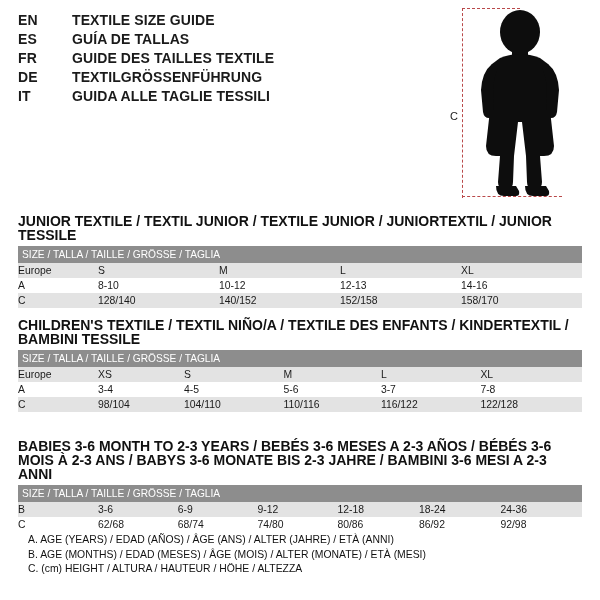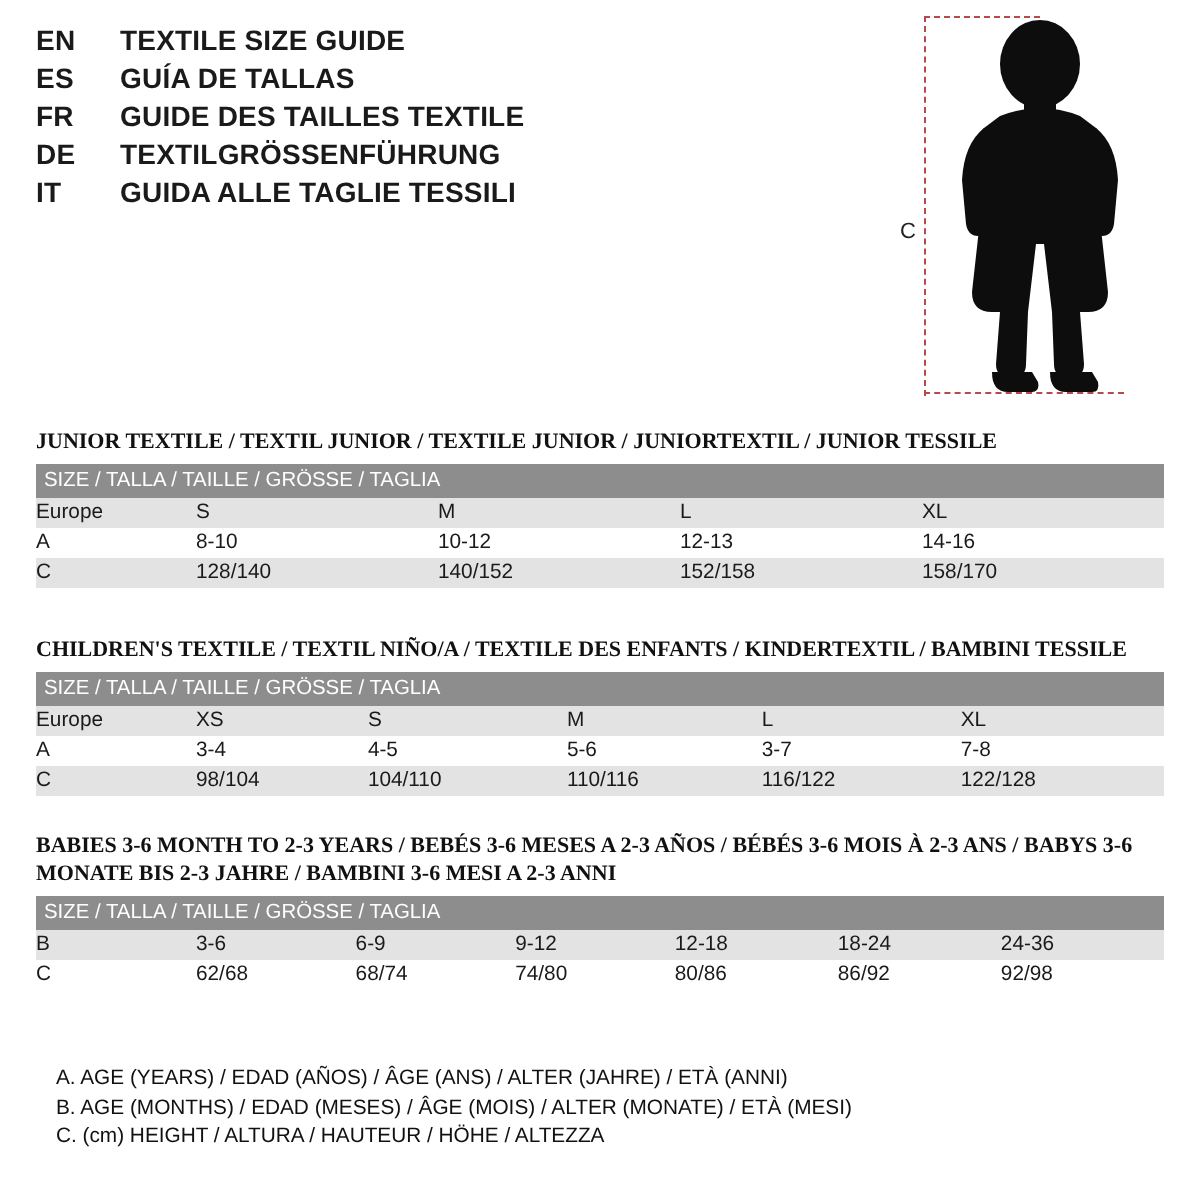--- a/index.html
+++ b/index.html
@@ -30,20 +30,21 @@
     font-size: 14px;
     font-weight: bold;
     letter-spacing: 0.1px;
   }
   .lang-code {
     width: 42px;
     flex: 0 0 42px;
   }
   .lang-title {
     flex: 1 1 auto;
+    margin-left: 12px;
   }
 
   
   .figure-area {
     position: absolute;
     right: 10px;
     top: 6px;
     width: 140px;
     height: 200px;
   }
@@ -84,26 +85,25 @@
     top: 0px;
   }
 
   
   .section {
     position: absolute;
     left: 18px;
     width: 564px;
   }
   .section-title {
-    font-size: 11px;
+    font-size: 14px;
     font-weight: bold;
     line-height: 14px;
     margin-bottom: 4px;
     color: #111;
-    font-family: Liberation Serif, serif;
   }
 
   
   table.size-table {
     width: 100%;
     border-collapse: collapse;
     font-size: 10.4px;
   }
   table.size-table td {
     padding: 2px 0 2px 0;
@@ -262,21 +262,21 @@
       <td class="cell">98/104</td>
       <td class="cell">104/110</td>
       <td class="cell">110/116</td>
       <td class="cell">116/122</td>
       <td class="cell">122/128</td>
     </tr>
   </tbody>
     </table>
 </div>
 
-<div class="section" style="top:416px;">
+<div class="section" style="top:439px;">
   <div class="section-title">BABIES 3-6 MONTH TO 2-3 YEARS / BEBÉS 3-6 MESES A 2-3 AÑOS / BÉBÉS 3-6 MOIS À 2-3 ANS / BABYS 3-6 MONATE BIS 2-3 JAHRE / BAMBINI 3-6 MESI A 2-3 ANNI</div>
   <table class="size-table">
     <tbody>
         <tr class="head-row">
       <td colspan="7">SIZE / TALLA / TAILLE / GRÖSSE / TAGLIA</td>
     </tr>
     <tr class="shade">
       <td class="first-col">B</td>
       <td class="cell">3-6</td>
       <td class="cell">6-9</td>

